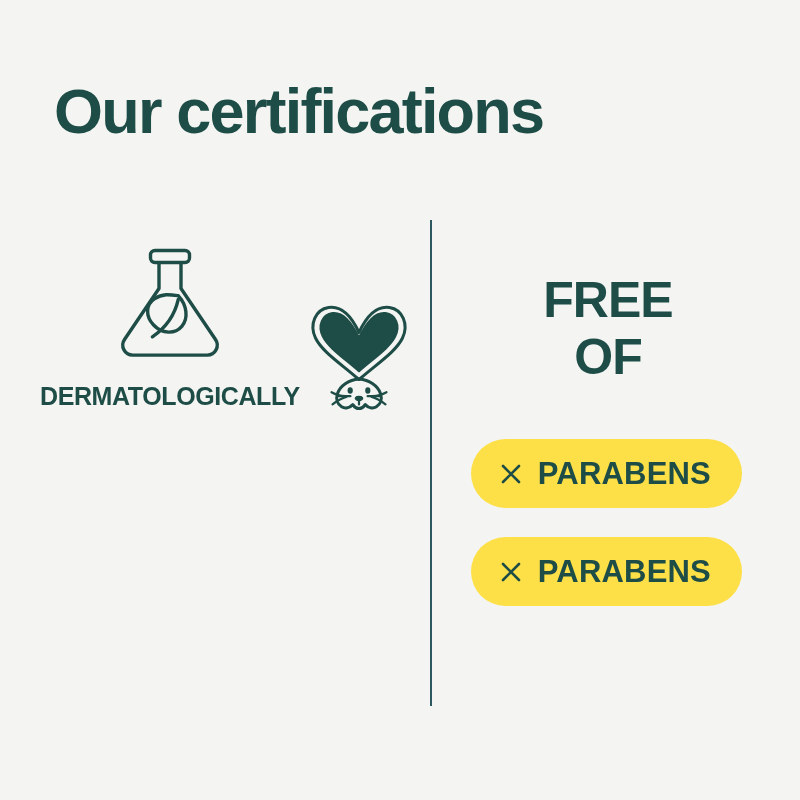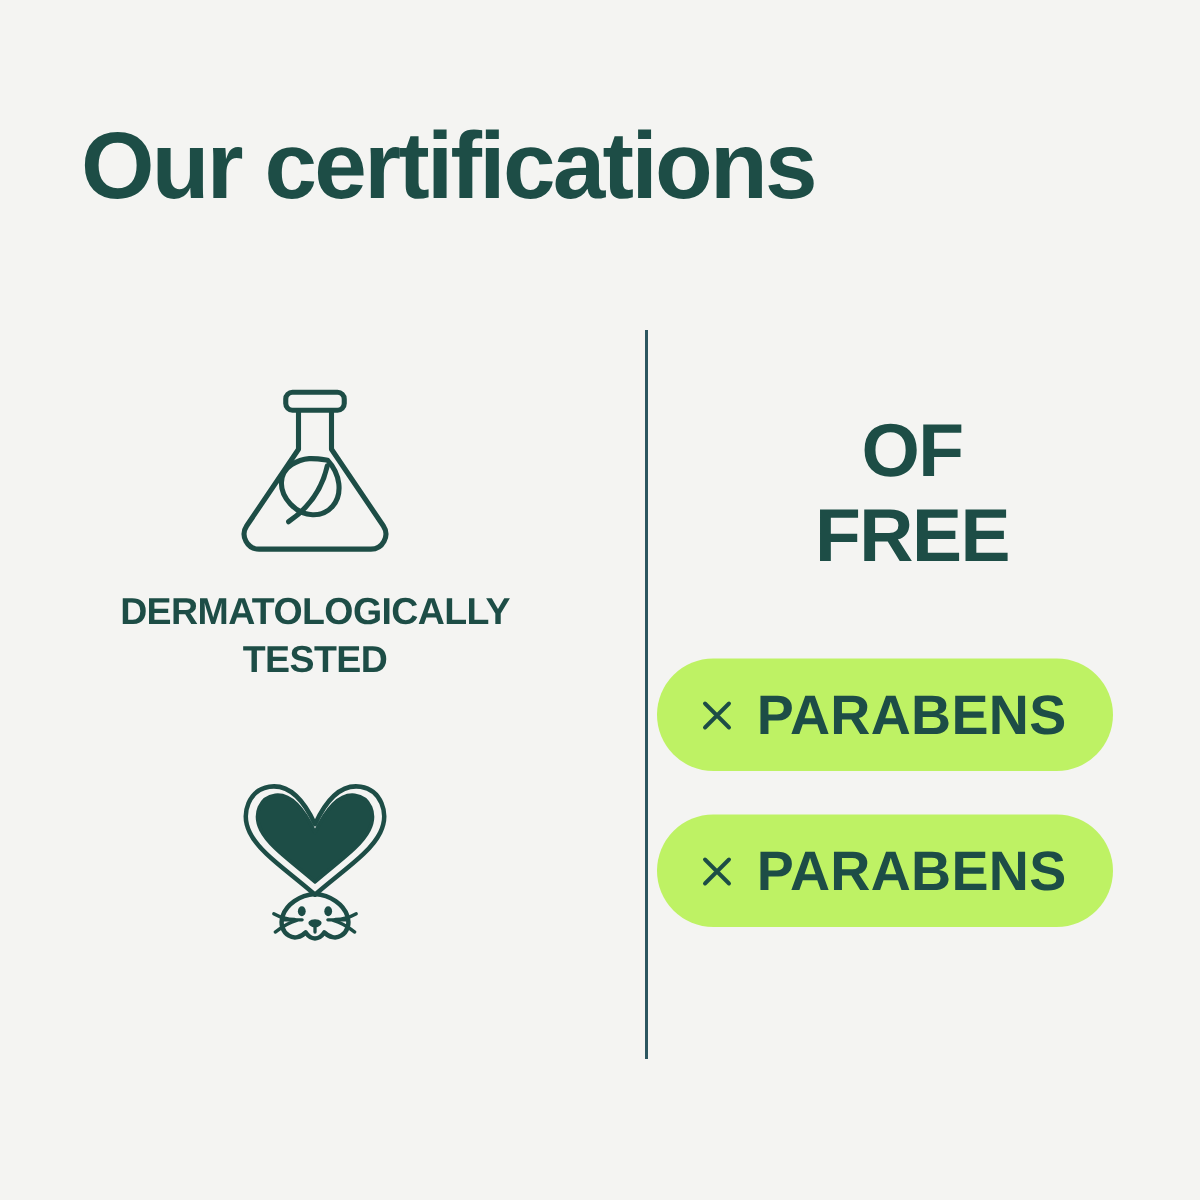--- a/index.html
+++ b/index.html
@@ -41,24 +41,24 @@
     top: 220px;
     width: 2px;
     height: 486px;
     background: #2c5660;
   }
 
   
   .left-col {
     position: absolute;
     left: 40px;
-    top: 255px;
+    top: 239px;
     width: 340px;
     display: flex;
-    flex-direction: column;
+    flex-direction: row;
     align-items: center;
   }
   .cert-block {
     display: flex;
     flex-direction: column;
     align-items: center;
   }
   .cert-icon {
     display: block;
   }
@@ -103,25 +103,25 @@
     display: flex;
     flex-direction: column;
     align-items: flex-end;
     gap: 29px;
     padding-right: 18px;
   }
   .pill {
     display: inline-flex;
     align-items: center;
     gap: 16px;
-    background: #bef264;
+    background: #fde047;
     border-radius: 999px;
     padding: 19px 31px 19px 29px;
     color: #1d4d46;
-    font-size: 37px;
+    font-size: 31px;
     font-weight: bold;
     letter-spacing: 0.2px;
     line-height: 1;
     white-space: nowrap;
   }
   .pill .x-icon {
     display: inline-block;
     width: 22px;
     height: 22px;
     flex: none;
@@ -149,21 +149,20 @@
           <path d="M45 18.8 V44.5 L10.5 95.5 a10 10 0 0 0 8.4 15.6 H93.1 a10 10 0 0 0 8.4 -15.6 L67 44.5 V18.8"></path>
 
           <path d="M64.4 51.8 c 8.6 9.2 10.2 22.6 3.4 30.6 c -6.8 8 -19.6 7.8 -28.2 -1.4 c -8.6 -9.2 -7.6 -20.6 0.8 -26.2 c 8.4 -5.6 16 -4.2 24 -3 Z"></path>
 
           <path d="M64.2 55.6 c -3.2 14.2 -10.2 26.6 -25.8 37.2"></path>
         </svg>
       </span>
       <div class="cert-label">
         <span>DERMATOLOGICALLY</span>
         <br>
-        <span>TESTED</span>
       </div>
     </div>
 
     <div class="cert-block vegan">
       <span class="cert-icon">
         <svg width="118" height="112" viewBox="0 0 118 112" fill="none" stroke="#1d4d46" stroke-width="3" stroke-linecap="round" stroke-linejoin="round">
 
           <path d="M59 78.5 C 40 62 22 50.5 15.5 37 C 9 23.5 15.5 8.5 28.5 6.5 C 40 4.7 50.5 13 59 31.5 C 67.5 13 78 4.7 89.5 6.5 C 102.5 8.5 109 23.5 102.5 37 C 96 50.5 78 62 59 78.5 Z" fill="none"></path>
 
           <path d="M59 70 C 43.5 56.5 28.5 46.5 23 35.5 C 17.5 24.5 22.5 13.5 32.5 12.2 C 42 11 50.5 19 59 37 C 67.5 19 76 11 85.5 12.2 C 95.5 13.5 100.5 24.5 95 35.5 C 89.5 46.5 74.5 56.5 59 70 Z" fill="#1d4d46" stroke="#1d4d46" stroke-width="2.4"></path>
@@ -185,22 +184,22 @@
           <path d="M85.5 103.4 C 80.6 99.6 75.5 96.8 71.2 95.6" stroke-width="2.2"></path>
         </svg>
       </span>
     </div>
 
   </div>
 
   <div class="right-col">
 
     <div class="free-of">
+      <span class="line">FREE</span>
       <span class="line">OF</span>
-      <span class="line">FREE</span>
     </div>
 
     <div class="pill-list">
 
       <div class="pill">
         <span class="x-icon">
           <svg width="22" height="22" viewBox="0 0 22 22" fill="none" stroke="#1d4d46" stroke-width="2.6" stroke-linecap="round">
             <path d="M3 3 L19 19 M19 3 L3 19"></path>
           </svg>
         </span>

